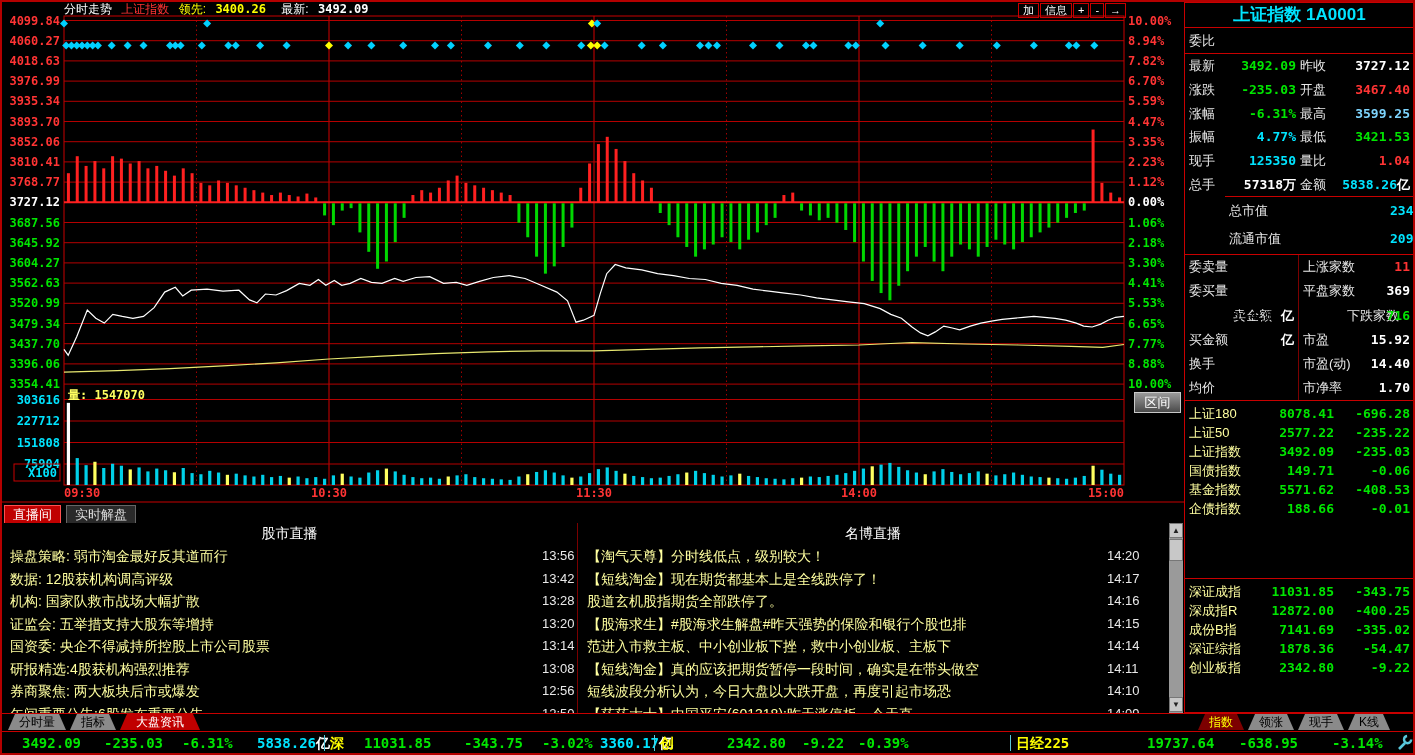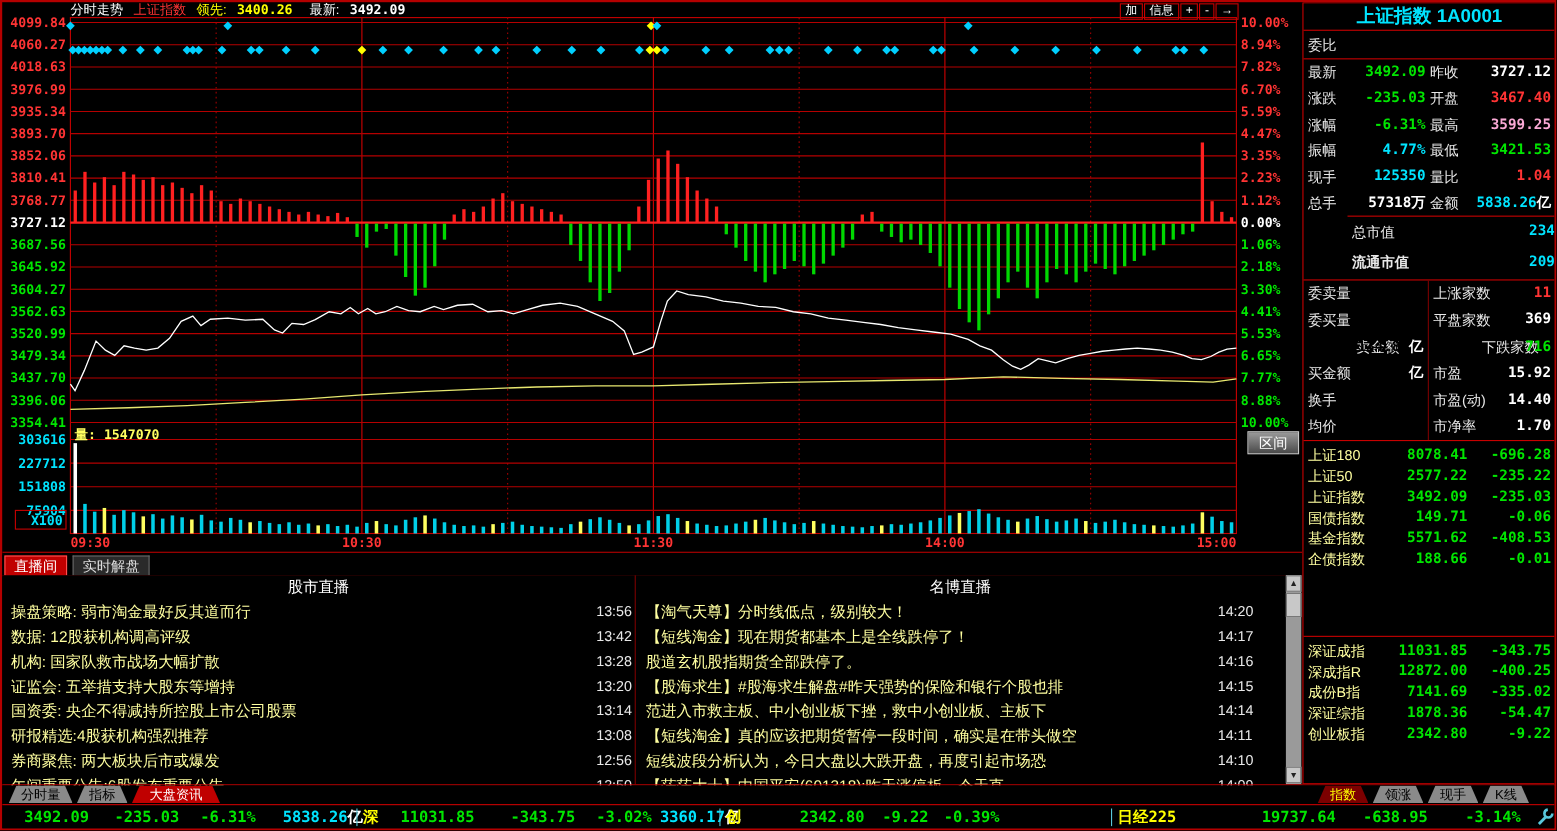--- a/index.html
+++ b/index.html
@@ -545,21 +545,21 @@
         <div class="prow" style="height: 23.8px; line-height: 23.8px;">
           <span class="lbl qgrid-l" style="color: rgb(232, 232, 232);">涨跌</span>
           <span class="num qgrid-lv" style="color: rgb(0, 230, 0);">-235.03</span>
           <span class="lbl qgrid-r" style="color: rgb(232, 232, 232);">开盘</span>
           <span class="num qgrid-rv" style="color: rgb(255, 52, 52);">3467.40</span>
         </div>
         <div class="prow" style="height: 23.8px; line-height: 23.8px;">
           <span class="lbl qgrid-l" style="color: rgb(232, 232, 232);">涨幅</span>
           <span class="num qgrid-lv" style="color: rgb(0, 230, 0);">-6.31%</span>
           <span class="lbl qgrid-r" style="color: rgb(232, 232, 232);">最高</span>
-          <span class="num qgrid-rv" style="color: #f9a8d4;">3599.25</span>
+          <span class="num qgrid-rv" style="color: #7dd3fc;">3599.25</span>
         </div>
         <div class="prow" style="height: 23.8px; line-height: 23.8px;">
           <span class="lbl qgrid-l" style="color: rgb(232, 232, 232);">振幅</span>
           <span class="num qgrid-lv" style="color: rgb(0, 228, 255);">4.77%</span>
           <span class="lbl qgrid-r" style="color: rgb(232, 232, 232);">最低</span>
           <span class="num qgrid-rv" style="color: rgb(0, 230, 0);">3421.53</span>
         </div>
         <div class="prow" style="height: 23.8px; line-height: 23.8px;">
           <span class="lbl qgrid-l" style="color: rgb(232, 232, 232);">现手</span>
           <span class="num qgrid-lv" style="color: rgb(0, 228, 255);">125350</span>
@@ -572,21 +572,21 @@
           <span class="lbl qgrid-r" style="color: rgb(232, 232, 232);">金额</span>
           <span class="num qgrid-rv" style="color: rgb(0, 228, 255);">5838.26<span style="color: rgb(255, 255, 255);">亿</span></span>
         </div>
       </div>
     <div class="sec" id="sec-caps" style="top:193px;height:58px;margin-left:40px;">
         <div class="prow" style="height: 28px; line-height: 28px;">
           <span class="lbl qgrid-l" style="color: rgb(232, 232, 232);">总市值</span>
           <span class="num caps-v" style="color: rgb(0, 228, 255);">234639<span style="color: rgb(255, 255, 255);">亿</span></span>
         </div>
         <div class="prow" style="height: 28px; line-height: 28px;">
-          <span class="lbl qgrid-l" style="color: rgb(232, 232, 232); font-weight: bold;">流通市值</span>
+          <span class="lbl qgrid-l" style="color: rgb(232, 232, 232);">流通市值</span>
           <span class="num caps-v" style="color: rgb(0, 228, 255);">209822<span style="color: rgb(255, 255, 255);">亿</span></span>
         </div>
       </div>
     <div class="sec" id="sec-grid" style="top:251px;height:146px;">
       <div id="p-grid-divider"></div>
     <div class="prow" style="height: 24.3px; line-height: 24.3px;">
           <span class="lbl qgrid-l" style="color: rgb(232, 232, 232);">委卖量</span>
           <span class="num" style="position: absolute; right: 120px;">10600281</span>
           <span class="lbl" style="position: absolute; left: 118px;">上涨家数</span>
           <span class="num qgrid-rv" style="color: rgb(255, 52, 52);">11</span>

